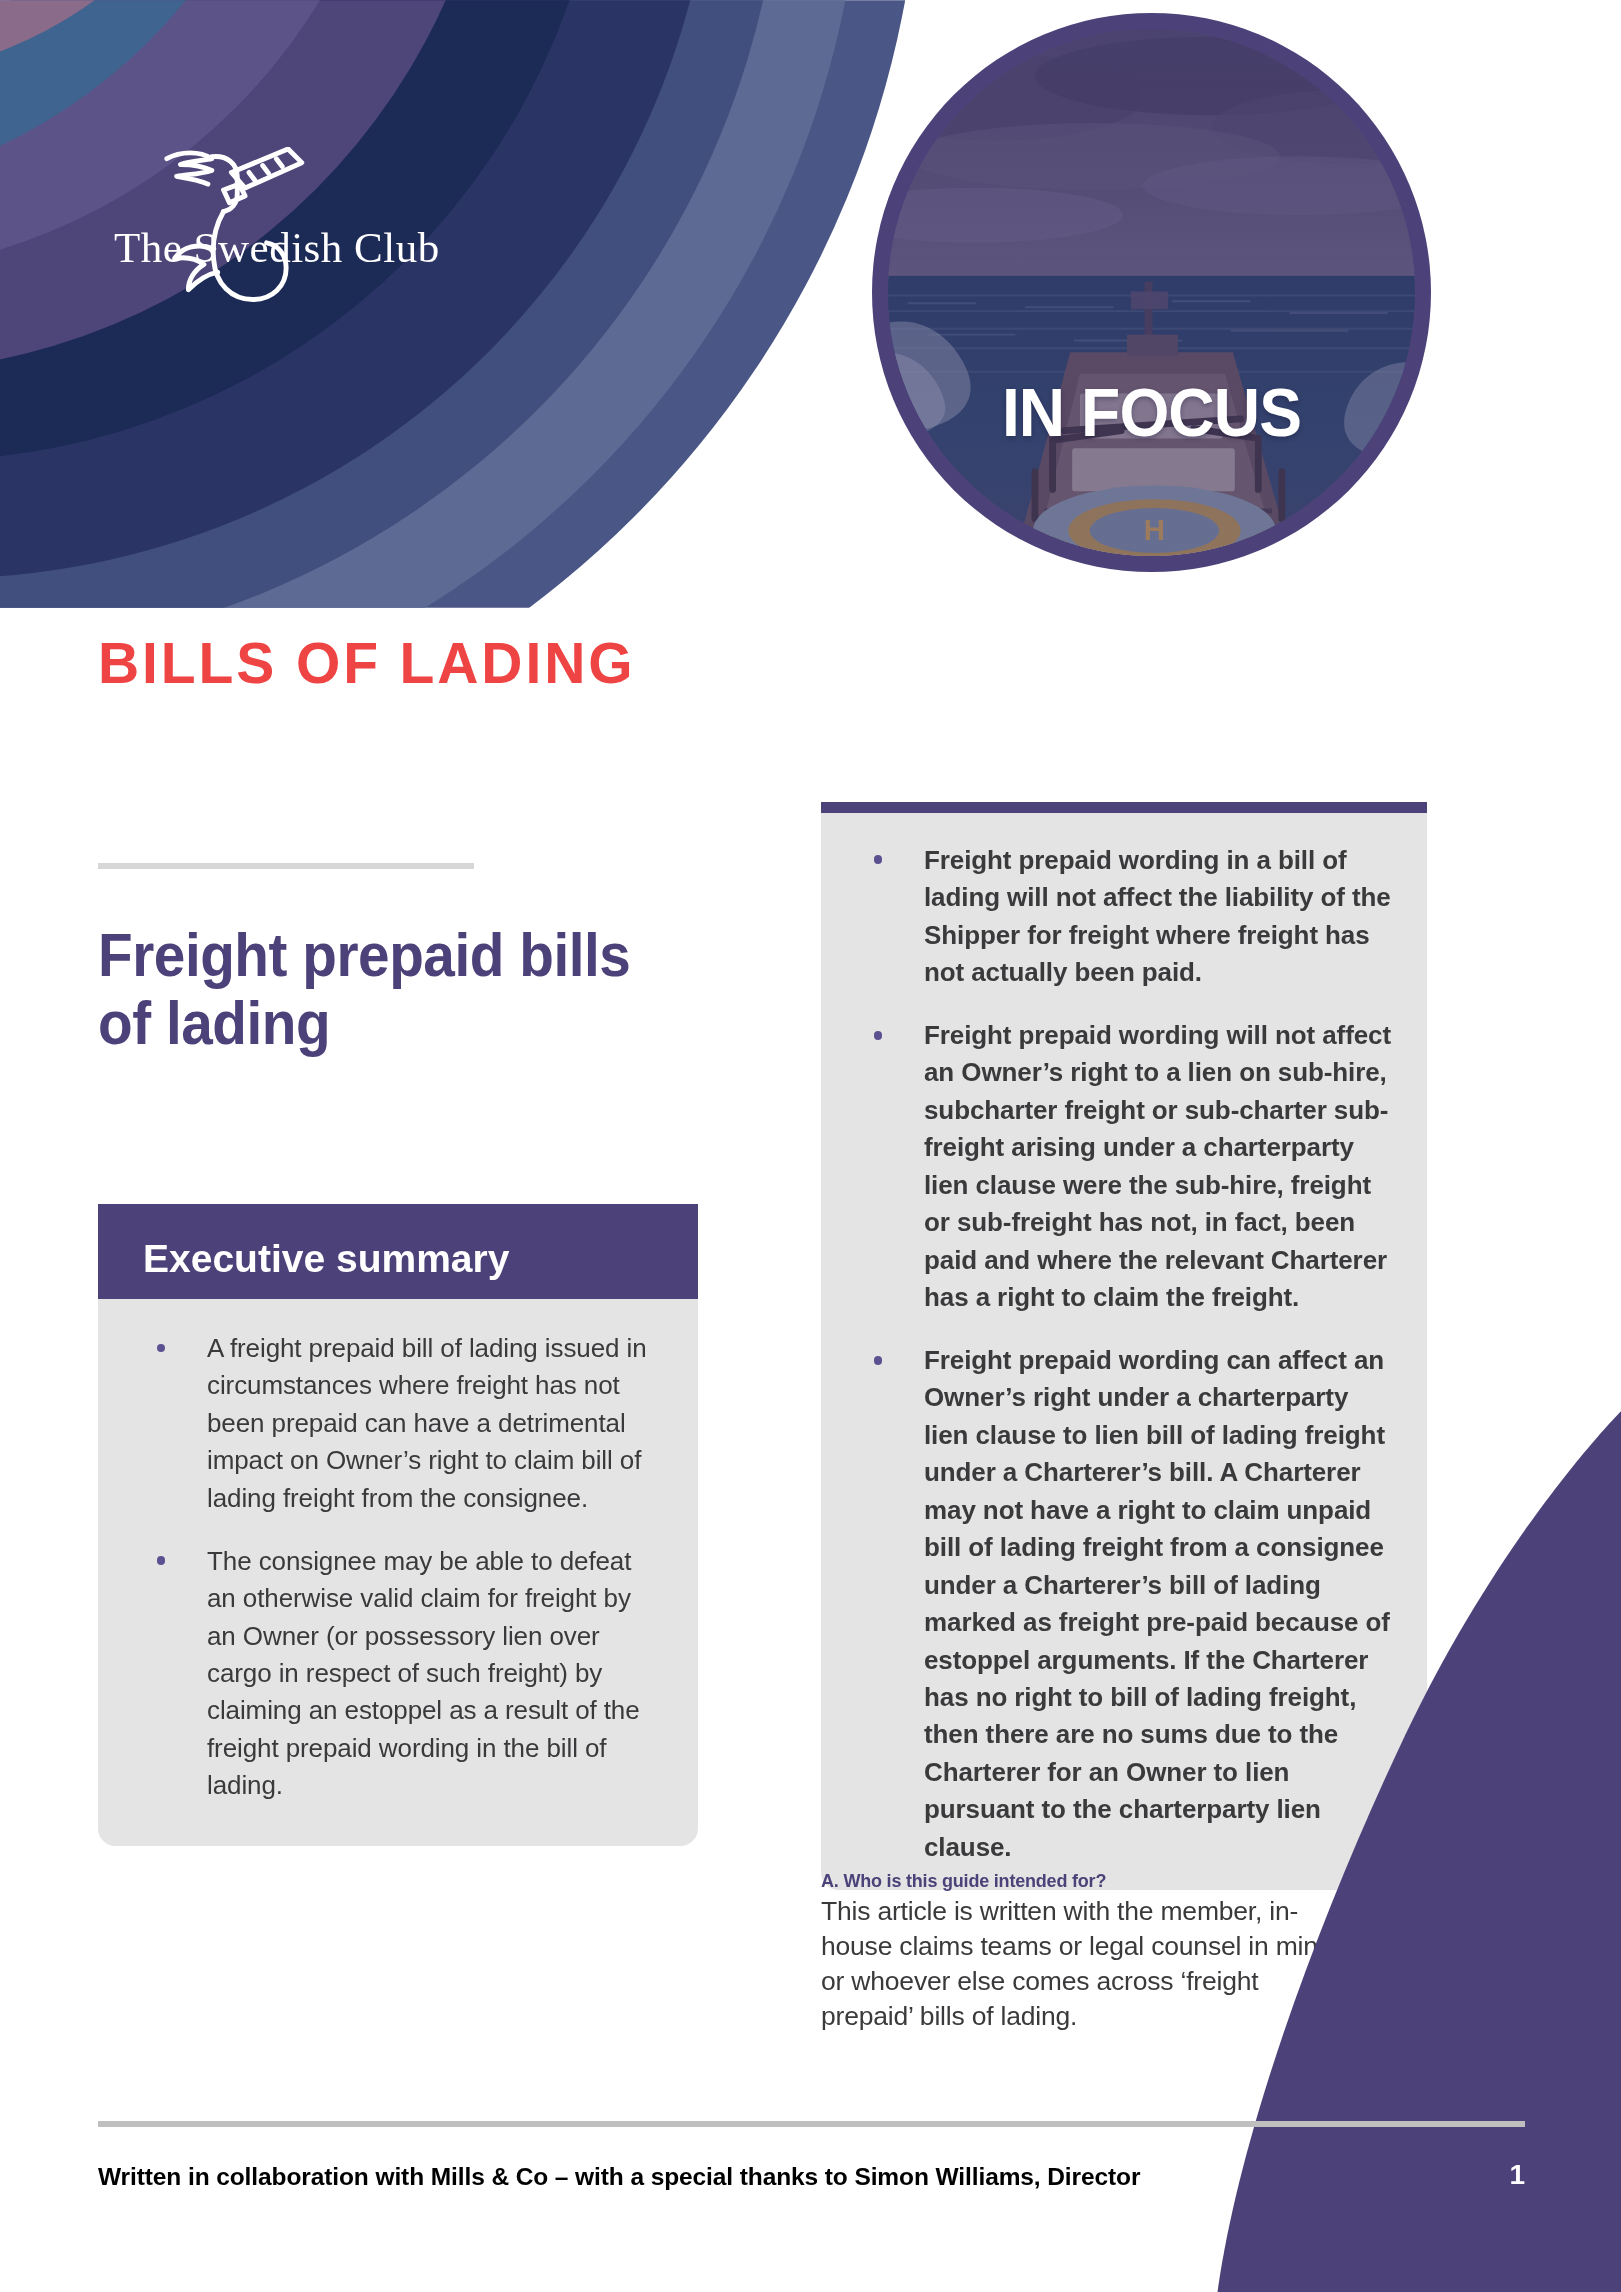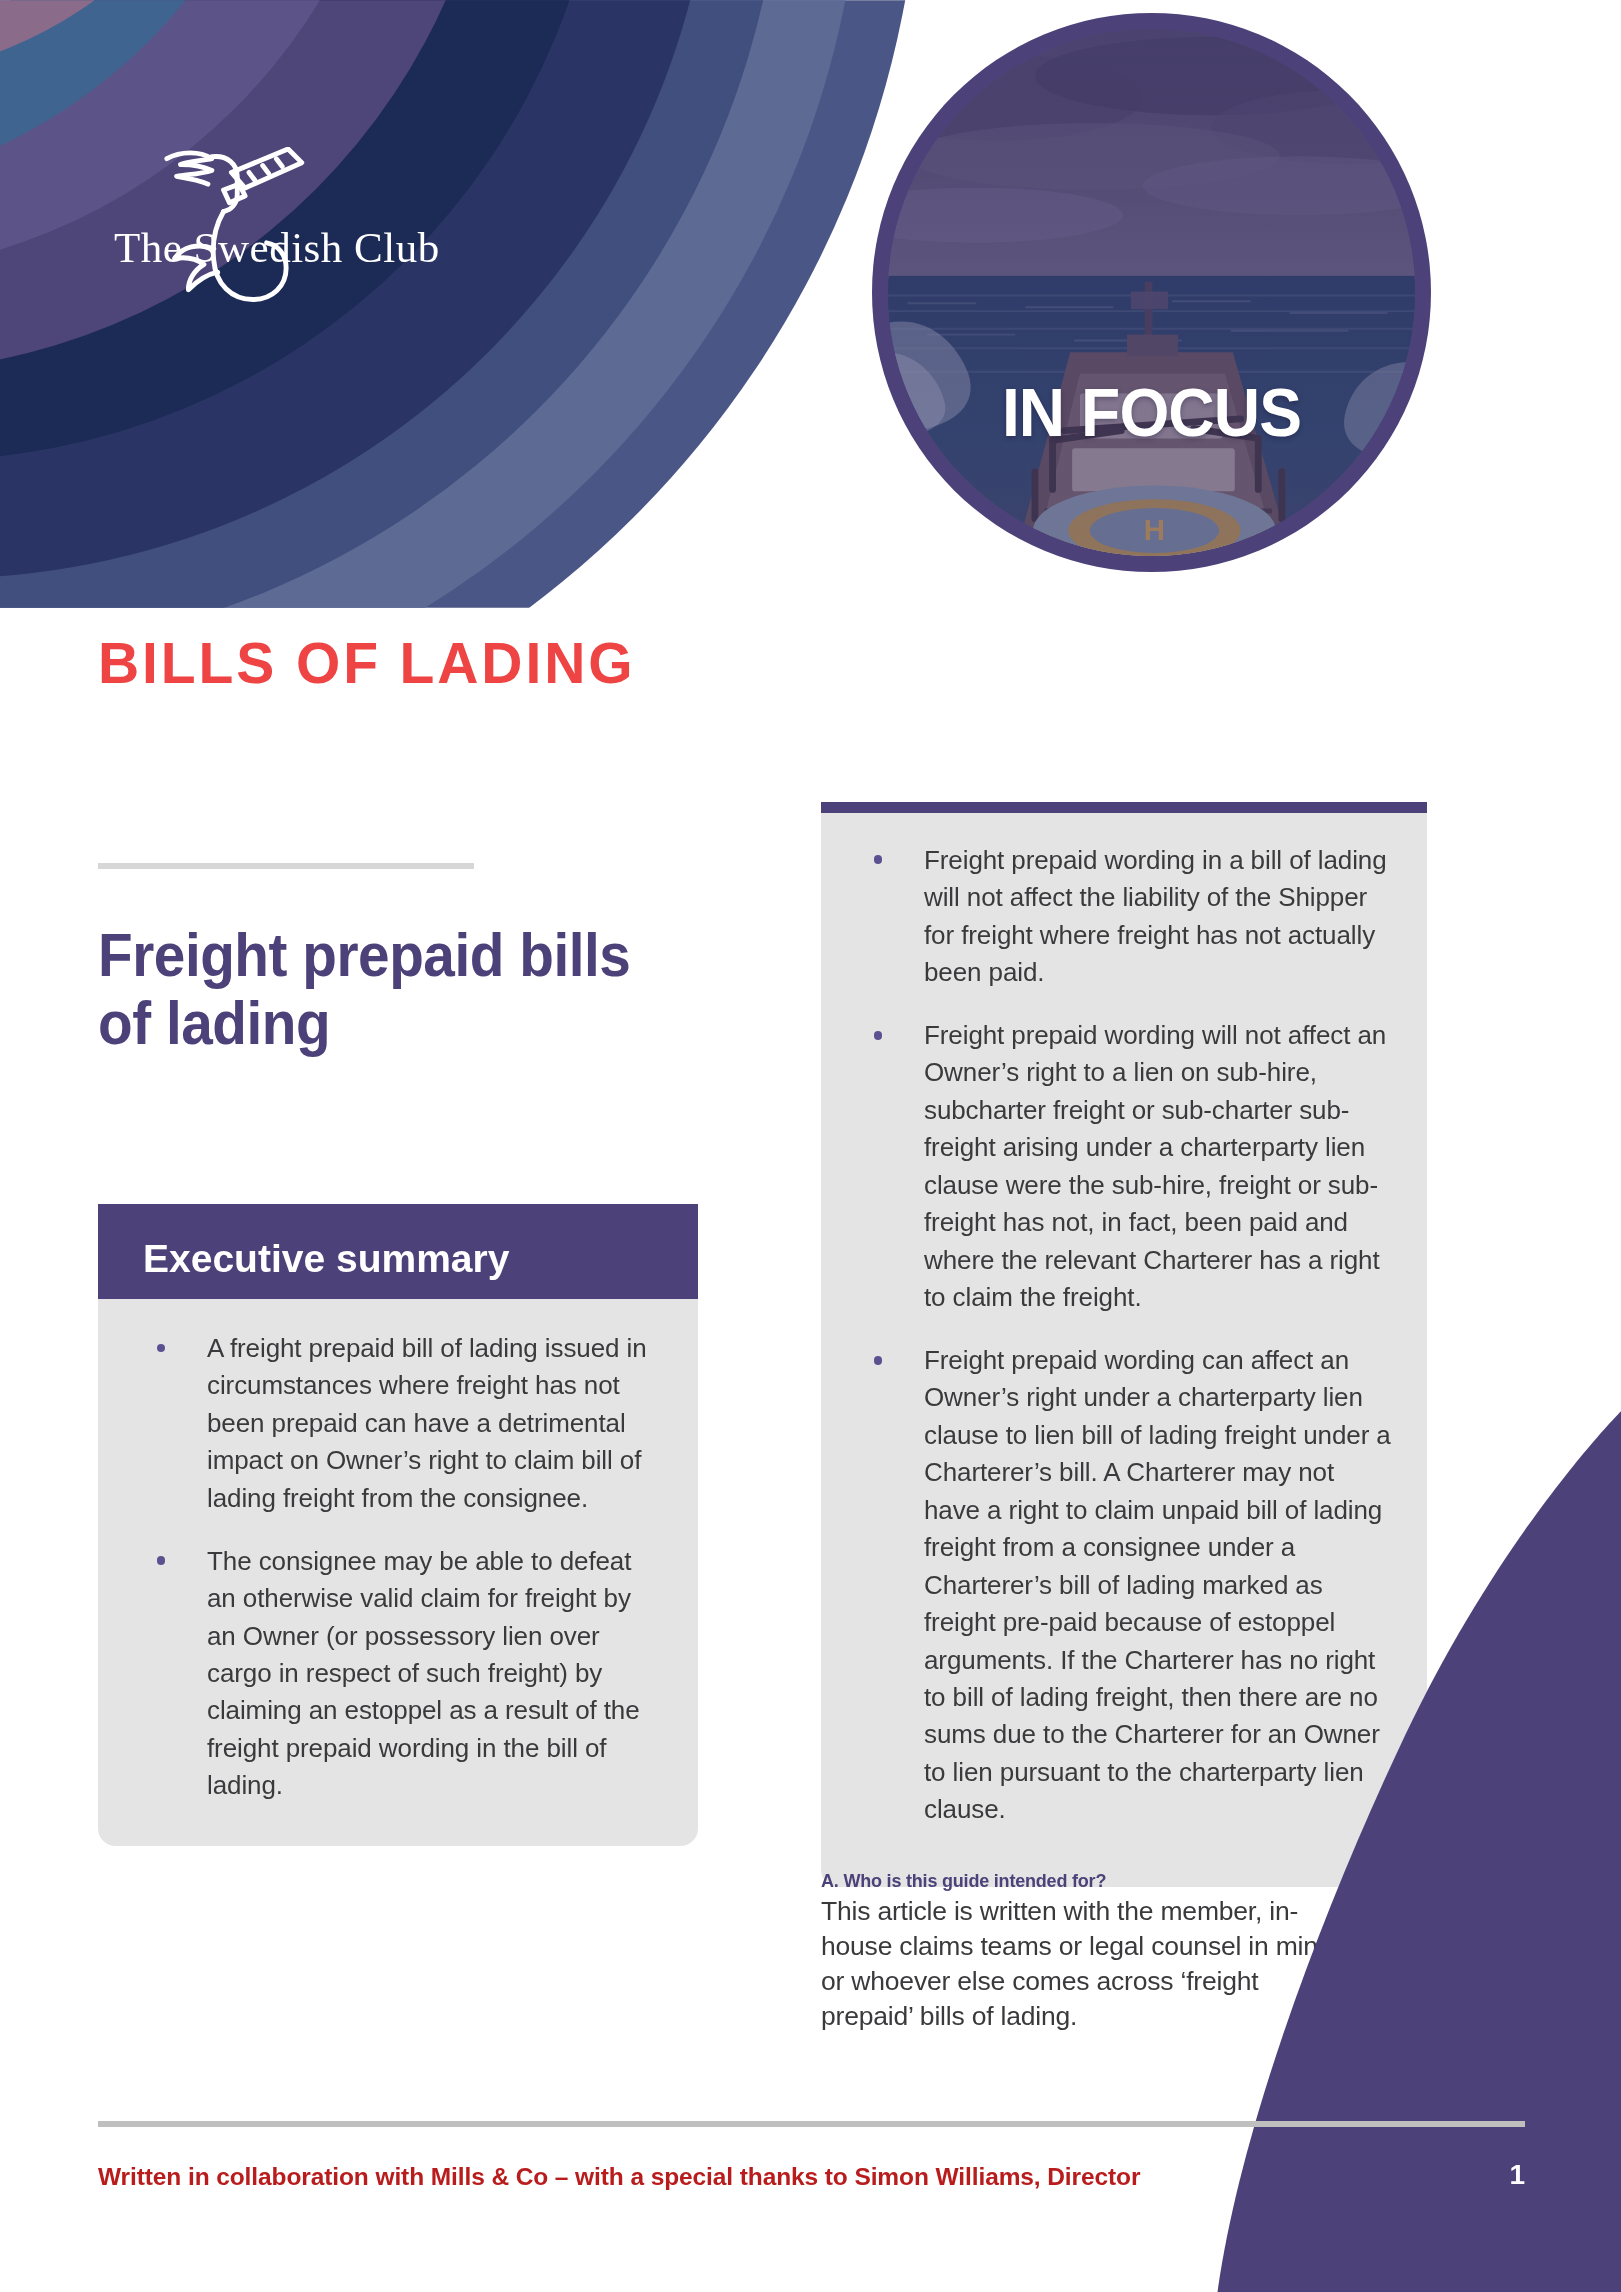--- a/index.html
+++ b/index.html
@@ -89,21 +89,21 @@
   .exec-body{padding:31px 39px 41px 35px;}
 
   
   .right-box{
     position:absolute;left:821px;top:802px;
     width:606px;
     background:#e4e4e4;
     border-radius:0 0 17.6px 17.6px;
   }
   .right-topbar{height:10.8px;background:#4c4279;}
-  .right-body{padding:29px 33px 58px 29px;}
+  .right-body{padding:29px 33px 24px 29px;font-weight:bold;}
 
   
   ul.bullets{margin:0;padding:0;list-style:none;}
   ul.bullets li{
     position:relative;
     padding-left:74px;
     margin-bottom:25.5px;
     color:#3a3a3c;
     font-size:26px;
     line-height:1.44;
@@ -137,21 +137,21 @@
   }
   .deco-bottom svg{display:block;}
 
   
   .footer-rule{
     position:absolute;left:98px;top:2121px;
     width:1427px;height:5.9px;background:#bfbfbf;
   }
   .footer-note{
     position:absolute;left:98px;top:2163px;
-    color:#b91c1c;font-weight:bold;font-size:24.5px;
+    color:#000000;font-weight:bold;font-size:24.5px;
     letter-spacing:-0.1px;
   }
   .page-num{
     position:absolute;left:1470px;top:2159px;
     width:55px;text-align:right;
     color:#ffffff;font-weight:bold;font-size:28px;
   }
 </style>
 </head>
 <body>

